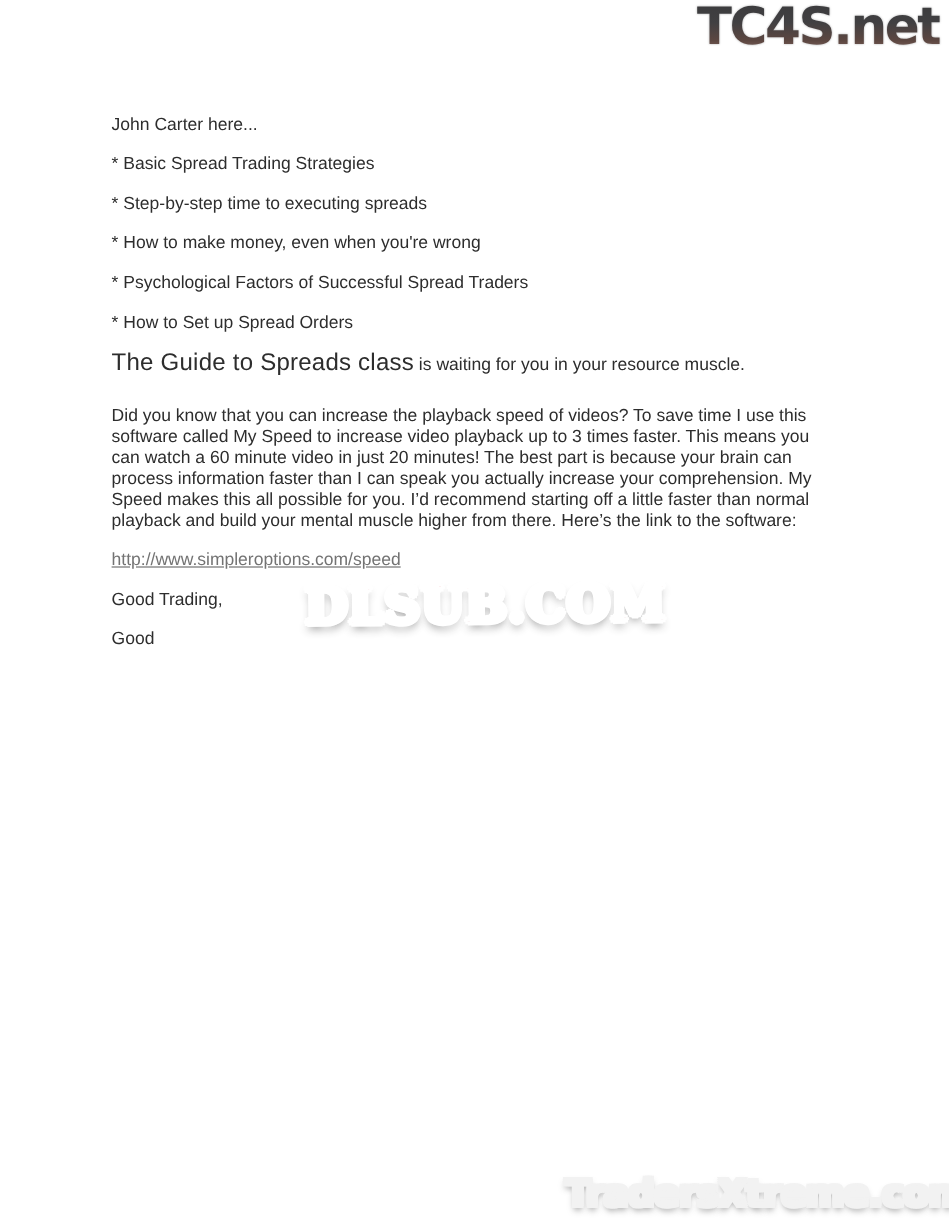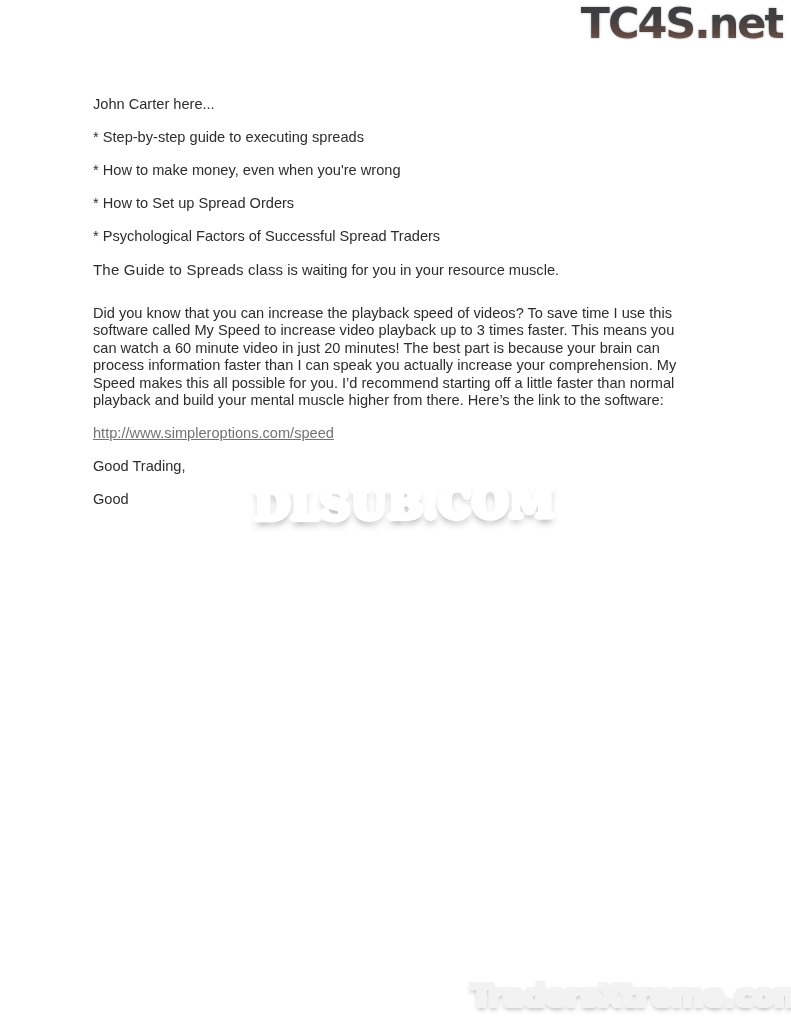--- a/index.html
+++ b/index.html
@@ -31,21 +31,21 @@
     position:absolute;
     left:93px; top:96px;
     width:608px;
     font-size:14.6px;
     line-height:17.6px;
     color:#2d2d2d;
   }
   .content p { margin:0 0 15.4px 0; }
   .content p.waiting { margin-bottom:25px; }
   .emph-lg {
-    font-size:15px;
+    font-size:20px;
     letter-spacing:0.2px;
   }
   .link-line a {
     color:#737373;
     text-decoration:underline;
   }
 
   
   .stamp-dlsub {
     position:absolute;
@@ -91,24 +91,25 @@
 <div class="page">
 
   <div class="logo-tc4s">TC4S.net</div>
 
   <div class="content">
     <p>John Carter here...</p>
 
 
 
 
-    <p>* Step-by-step guide to executing spreads</p>
+    <p>* Basic Spread Trading Strategies</p>
+    <p>* Step-by-step time to executing spreads</p>
     <p>* How to make money, even when you're wrong</p>
+    <p>* Psychological Factors of Successful Spread Traders</p>
     <p>* How to Set up Spread Orders</p>
-    <p>* Psychological Factors of Successful Spread Traders</p>
 
     <p class="waiting"><span class="emph-lg">The Guide to Spreads class</span><span> is waiting for you in your resource muscle.</span></p>
 
     <p>Did you know that you can increase the playback speed of videos? To save time I use this software called My Speed to increase video playback up to 3 times faster. This means you can watch a 60 minute video in just 20 minutes! The best part is because your brain can process information faster than I can speak you actually increase your comprehension. My Speed makes this all possible for you. I’d recommend starting off a little faster than normal playback and build your mental muscle higher from there. Here’s the link to the software:</p>
 
     <p class="link-line"><a href="#">http://www.simpleroptions.com/speed</a></p>
 
     <p>Good Trading,</p>
 
     <p>Good</p>

